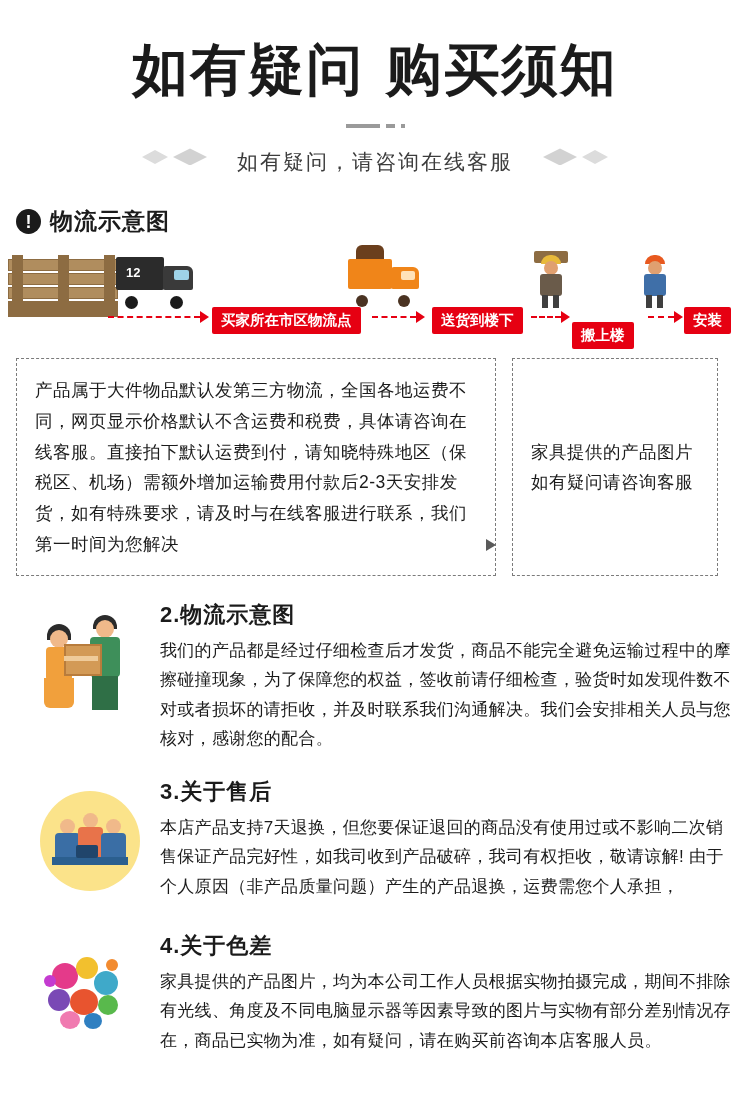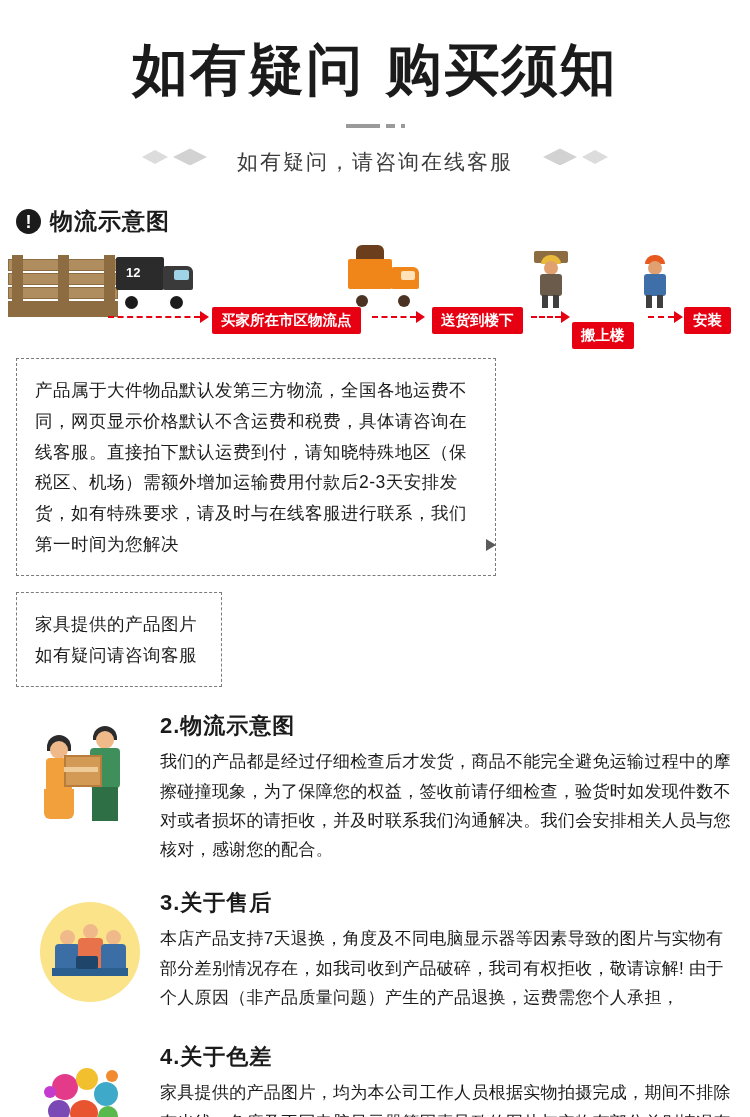--- a/index.html
+++ b/index.html
@@ -247,21 +247,20 @@
 
   .porter.blue .body { background: #3f6fa8; }
   .porter.blue .hat { background: #e8591f; }
 
   
   .boxes {
     position: relative;
     margin: 10px 16px 0 16px;
     display: flex;
     gap: 16px;
-    flex-direction: column;
   }
   .box-left, .box-right {
     border: 1px dashed #7b7b7b;
     padding: 16px 18px;
     box-sizing: border-box;
     position: relative;
   }
   .box-left { width: 480px; }
   .box-right { width: 206px; }
   .box-left p, .box-right p {
@@ -485,21 +484,21 @@
       <div class="p3-h3"></div>
     <div class="p3-b1"></div>
       <div class="p3-b2"></div>
       <div class="p3-b3"></div>
     <div class="p3-desk"></div>
       <div class="p3-lap"></div>
   </div>
   <div class="sec-title">
     <span>3.</span><span>关于售后</span>
   </div>
-  <p class="sec-body">本店产品支持7天退换，角度及不同电脑显示器等因素导致的图片与实物有部分差别情况存在，如我司收到产品破碎，我司有权拒收，敬请谅解!
+  <p class="sec-body">本店产品支持7天退换，但您要保证退回的商品没有使用过或不影响二次销售保证产品完好性，如我司收到产品破碎，我司有权拒收，敬请谅解!
 由于个人原因（非产品质量问题）产生的产品退换，运费需您个人承担，</p>
 </div>
 
 <div class="section">
   <div class="sec-illu">
     <div class="p4-splash">
       <span class="blob" style="left:10px; top:8px;  width:26px; height:26px; background:#e43a8a;"></span>
       <span class="blob" style="left:34px; top:2px;  width:22px; height:22px; background:#f2c02e;"></span>
       <span class="blob" style="left:52px; top:16px; width:24px; height:24px; background:#3fa9c9;"></span>
       <span class="blob" style="left:6px;  top:34px; width:22px; height:22px; background:#7a49b5;"></span>

